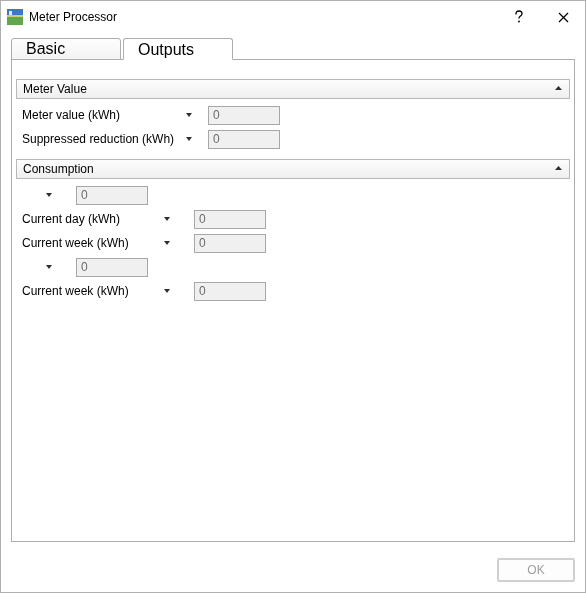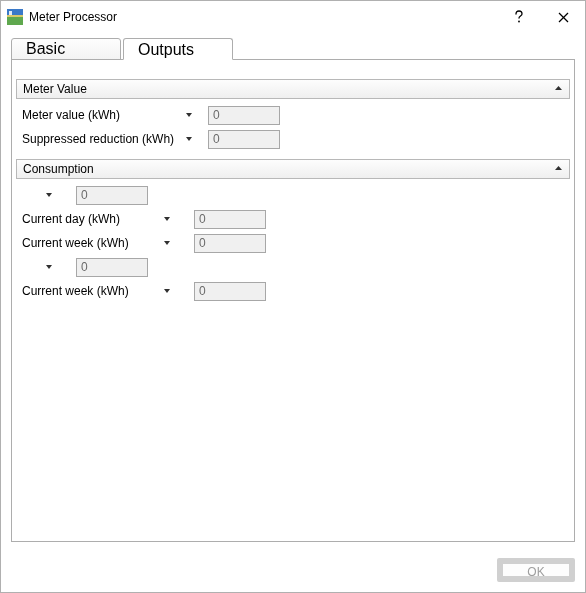--- a/index.html
+++ b/index.html
@@ -138,21 +138,21 @@
     height: 44px;
     display: flex;
     align-items: center;
     justify-content: flex-end;
     padding: 0 10px;
     gap: 8px;
   }
   .btn {
     min-width: 78px;
     height: 24px;
-    border: 6px solid #f97316;
+    border: 2px solid #f97316;
     background: linear-gradient(#f9f9f9, #ececec);
     font-size: 12px;
     border-radius: 2px;
     cursor: default;
   }
   .btn.disabled {
     color: #9e9e9e;
     background: #fdfdfd;
     border-color: #d0d0d0;
   }

